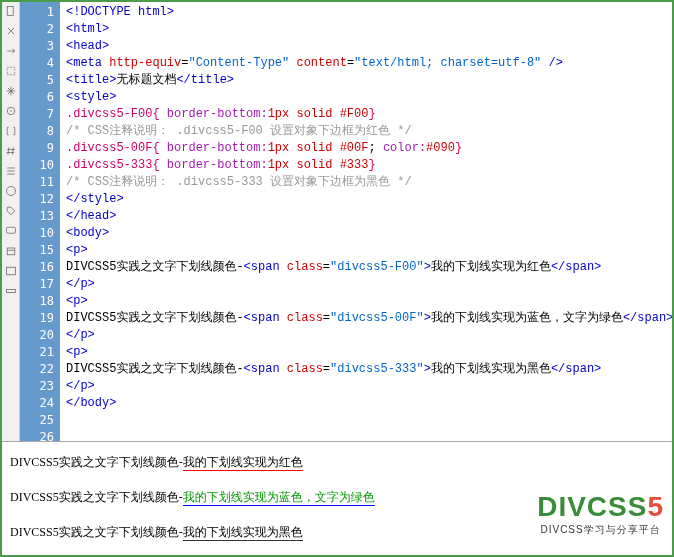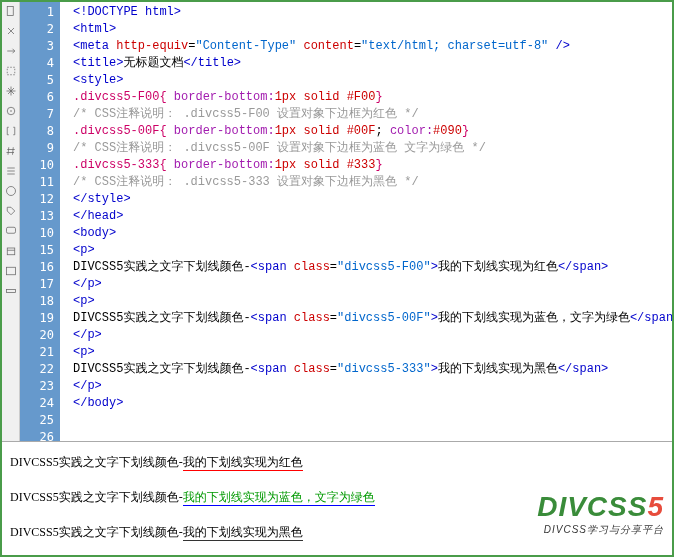--- a/index.html
+++ b/index.html
@@ -3,37 +3,37 @@
 <meta charset="utf-8">
 <style>
 * { margin: 0; padding: 0; box-sizing: border-box; }
 body { font-family: "Microsoft YaHei", Arial, sans-serif; font-size: 12px; background: #fff; }
 .container { width: 674px; height: 557px; border: 2px solid #4a9c4a; position: relative; }
 .editor { display: flex; height: 440px; border-bottom: 1px solid #aaa; }
 .toolbar { width: 18px; background: #f0f0f0; border-right: 1px solid #ccc; display: flex; flex-direction: column; align-items: center; padding-top: 2px; gap: 6px; }
 .tool-icon { width: 14px; height: 14px; color: #666; cursor: pointer; display: flex; align-items: center; justify-content: center; }
 .tool-icon svg { width: 12px; height: 12px; }
 .gutter { width: 40px; background: #6699cc; color: #fff; text-align: right; padding-right: 6px; font-family: Consolas, monospace; font-size: 12px; line-height: 17px; padding-top: 2px; }
-.code { flex: 1; background: #fff; font-family: Consolas, "Courier New", monospace; font-size: 12px; line-height: 17px; padding-left: 6px; padding-top: 2px; overflow: hidden; white-space: nowrap; margin-left: 7px; }
+.code { flex: 1; background: #fff; font-family: Consolas, "Courier New", monospace; font-size: 12px; line-height: 17px; padding-left: 6px; padding-top: 2px; overflow: hidden; white-space: nowrap; }
 .code-line { height: 17px; }
 .tag { color: #0000cc; }
 .attr { color: #cc0000; }
 .val { color: #0066cc; }
 .txt { color: #000; }
 .comment { color: #999; }
 .sel-red { color: #cc0066; }
 .prop { color: #a21caf; }
 .pval-red { color: #cc0000; text-align: right; }
 .brace { color: #cc0066; }
 .preview { padding: 12px 8px 0 8px; position: relative; }
 .preview p { font-size: 12px; margin-bottom: 18px; color: #000; font-family: Liberation Serif, serif; }
 .u-red { border-bottom: 1px solid #f00; padding-bottom: 1px; }
 .u-blue { border-bottom: 1px solid #00f; color: #090; padding-bottom: 1px; }
 .u-black { border-bottom: 1px solid #333; padding-bottom: 1px; }
-.logo { position: absolute; right: 8px; bottom: 4px; text-align: right; font-style: italic; }
+.logo { position: absolute; right: 8px; bottom: 4px; text-align: center; }
 .logo-main { font-size: 28px; font-weight: bold; letter-spacing: 1px; }
 .logo-d1 { color: #3a8c3a; }
 .logo-5 { color: #e74c3c; }
 .logo-sub { font-size: 10px; color: #333; letter-spacing: 1px; }
 </style>
 </head>
 <body>
 
 <div class="container">
   <div class="editor">
@@ -140,27 +140,27 @@
         <div>21</div>
         <div>22</div>
         <div>23</div>
         <div>24</div>
         <div>25</div>
         <div>26</div>
       </div>
     <div class="code" id="code">
         <div class="code-line"><span class="tag">&lt;!DOCTYPE html&gt;</span></div>
         <div class="code-line"><span class="tag">&lt;html&gt;</span></div>
+        <div class="code-line"><span class="tag">&lt;head&gt;</span></div>
         <div class="code-line"><span class="tag">&lt;meta</span> <span class="attr">http-equiv</span>=<span class="val">"Content-Type"</span> <span class="attr">content</span>=<span class="val">"text/html; charset=utf-8"</span> <span class="tag">/&gt;</span></div>
         <div class="code-line"><span class="tag">&lt;title&gt;</span><span class="txt">无标题文档</span><span class="tag">&lt;/title&gt;</span></div>
         <div class="code-line"><span class="tag">&lt;style&gt;</span></div>
         <div class="code-line"><span class="sel-red">.divcss5-F00</span><span class="brace">{</span> <span class="prop">border-bottom:</span><span class="pval-red">1px solid #F00</span><span class="brace">}</span></div>
         <div class="code-line"><span class="comment">/* CSS注释说明： .divcss5-F00 设置对象下边框为红色 */</span></div>
         <div class="code-line"><span class="sel-red">.divcss5-00F</span><span class="brace">{</span> <span class="prop">border-bottom:</span><span class="pval-red">1px solid #00F</span><span class="txt">;</span> <span class="prop">color:</span><span class="pval-red">#090</span><span class="brace">}</span></div>
-        <div class="code-line"><span class="comment">/* CSS注释说明： .divcss5-00F 设置对象下边框为蓝色 文字为绿色 */</span></div>
         <div class="code-line"><span class="sel-red">.divcss5-333</span><span class="brace">{</span> <span class="prop">border-bottom:</span><span class="pval-red">1px solid #333</span><span class="brace">}</span></div>
         <div class="code-line"><span class="comment">/* CSS注释说明： .divcss5-333 设置对象下边框为黑色 */</span></div>
         <div class="code-line"><span class="tag">&lt;/style&gt;</span></div>
         <div class="code-line"><span class="tag">&lt;/head&gt;</span></div>
         <div class="code-line"><span class="tag">&lt;body&gt;</span></div>
         <div class="code-line"><span class="tag">&lt;p&gt;</span></div>
         <div class="code-line"><span class="txt">DIVCSS5实践之文字下划线颜色-</span><span class="tag">&lt;span</span> <span class="attr">class</span>=<span class="val">"divcss5-F00"</span><span class="tag">&gt;</span><span class="txt">我的下划线实现为红色</span><span class="tag">&lt;/span&gt;</span></div>
         <div class="code-line"><span class="tag">&lt;/p&gt;</span></div>
         <div class="code-line"><span class="tag">&lt;p&gt;</span></div>
         <div class="code-line"><span class="txt">DIVCSS5实践之文字下划线颜色-</span><span class="tag">&lt;span</span> <span class="attr">class</span>=<span class="val">"divcss5-00F"</span><span class="tag">&gt;</span><span class="txt">我的下划线实现为蓝色，文字为绿色</span><span class="tag">&lt;/span&gt;</span></div>

